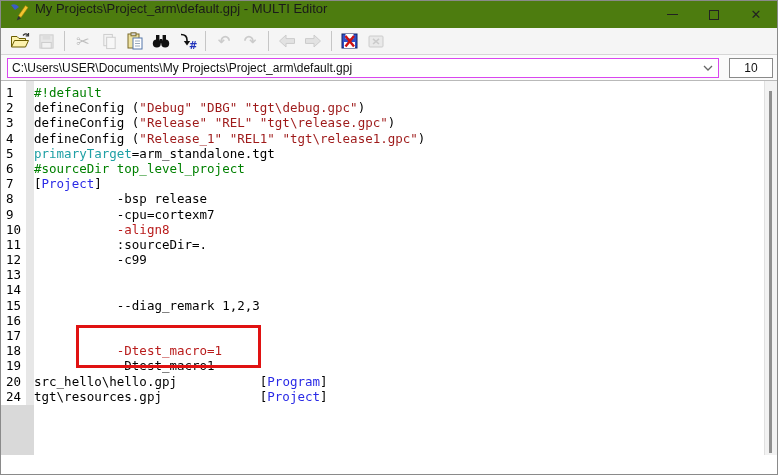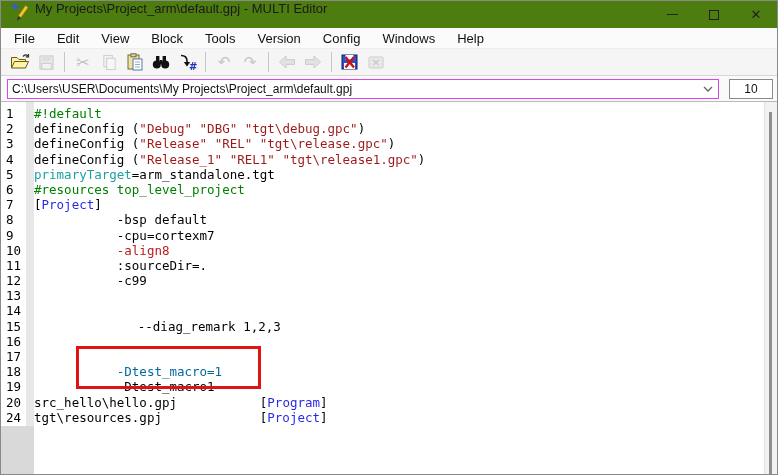--- a/index.html
+++ b/index.html
@@ -65,31 +65,20 @@
         </div>
       <div class="win-btn">
           <div class="glyph-max"></div>
         </div>
       <div class="win-btn">
           <span class="glyph-close">✕</span>
         </div>
     </div>
   </div>
 
-  <div class="menubar">
-      <div class="menu-item">File</div>
-      <div class="menu-item">Edit</div>
-      <div class="menu-item">View</div>
-      <div class="menu-item">Block</div>
-      <div class="menu-item">Tools</div>
-      <div class="menu-item">Version</div>
-      <div class="menu-item">Config</div>
-      <div class="menu-item">Windows</div>
-      <div class="menu-item">Help</div>
-    </div>
 
   <div class="toolbar">
     <div class="tb-btn">
       <svg width="20" height="18" viewBox="0 0 20 18">
         <path d="M1.5 15 V4.5 h5.5 l2 2 h6.5 v2.5" fill="#fdf3ae" stroke="#6b5d00"></path>
         <path d="M1.5 15 L4.5 8.5 h14 l-3 6.5 z" fill="#fdf3ae" stroke="#6b5d00"></path>
         <path d="M13 3.5 q2.5 -3 5 -0.5" fill="none" stroke="#333" stroke-width="1.2"></path>
         <path d="M18.5 1 v2.8 h-2.8" fill="none" stroke="#333" stroke-width="1.2"></path>
       </svg>
     </div>
@@ -200,29 +189,29 @@
         <div class="row">
           <span class="ln">4</span>
           <span class="code"><span style="color: rgb(0, 0, 0);">defineConfig (</span><span style="color: rgb(158, 26, 26);">"Release_1"</span><span style="color: rgb(0, 0, 0);"> </span><span style="color: rgb(158, 26, 26);">"REL1"</span><span style="color: rgb(0, 0, 0);"> </span><span style="color: rgb(158, 26, 26);">"tgt\release1.gpc"</span><span style="color: rgb(0, 0, 0);">)</span></span>
         </div>
         <div class="row">
           <span class="ln">5</span>
           <span class="code"><span style="color: rgb(31, 160, 165);">primaryTarget</span><span style="color: rgb(0, 0, 0);">=arm_standalone.tgt</span></span>
         </div>
         <div class="row">
           <span class="ln">6</span>
-          <span class="code"><span style="color: rgb(0, 128, 0);">#resources top_level_project</span></span>
+          <span class="code"><span style="color: rgb(0, 128, 0);">#sourceDir top_level_project</span></span>
         </div>
         <div class="row">
           <span class="ln">7</span>
           <span class="code"><span style="color: rgb(0, 0, 0);">[</span><span style="color: rgb(42, 42, 230);">Project</span><span style="color: rgb(0, 0, 0);">]</span></span>
         </div>
         <div class="row">
           <span class="ln">8</span>
-          <span class="code"><span style="color: rgb(0, 0, 0);">           -bsp default</span></span>
+          <span class="code"><span style="color: rgb(0, 0, 0);">           -bsp release</span></span>
         </div>
         <div class="row">
           <span class="ln">9</span>
           <span class="code"><span style="color: rgb(0, 0, 0);">           -cpu=cortexm7</span></span>
         </div>
         <div class="row">
           <span class="ln">10</span>
           <span class="code"><span style="color: #b91c1c;">           -align8</span></span>
         </div>
         <div class="row">
@@ -236,33 +225,33 @@
         <div class="row">
           <span class="ln">13</span>
           <span class="code"></span>
         </div>
         <div class="row">
           <span class="ln">14</span>
           <span class="code"></span>
         </div>
         <div class="row">
           <span class="ln">15</span>
-          <span class="code"><span style="color: rgb(0, 0, 0); margin-left: 21px;">           --diag_remark 1,2,3</span></span>
+          <span class="code"><span style="color: rgb(0, 0, 0);">           --diag_remark 1,2,3</span></span>
         </div>
         <div class="row">
           <span class="ln">16</span>
           <span class="code"></span>
         </div>
         <div class="row">
           <span class="ln">17</span>
           <span class="code"></span>
         </div>
         <div class="row">
           <span class="ln">18</span>
-          <span class="code"><span style="color: #0369a1; text-align: right;">           -Dtest_macro=1</span></span>
+          <span class="code"><span style="color: #b91c1c; text-align: right;">           -Dtest_macro=1</span></span>
         </div>
         <div class="row">
           <span class="ln">19</span>
           <span class="code"><span style="color: rgb(0, 0, 0);">           -Dtest_macro1</span></span>
         </div>
         <div class="row">
           <span class="ln">20</span>
           <span class="code"><span style="color: rgb(0, 0, 0);">src_hello\hello.gpj</span><span style="color: rgb(0, 0, 0);">           </span><span style="color: rgb(0, 0, 0);">[</span><span style="color: rgb(42, 42, 230);">Program</span><span style="color: rgb(0, 0, 0);">]</span></span>
         </div>
         <div class="row">

